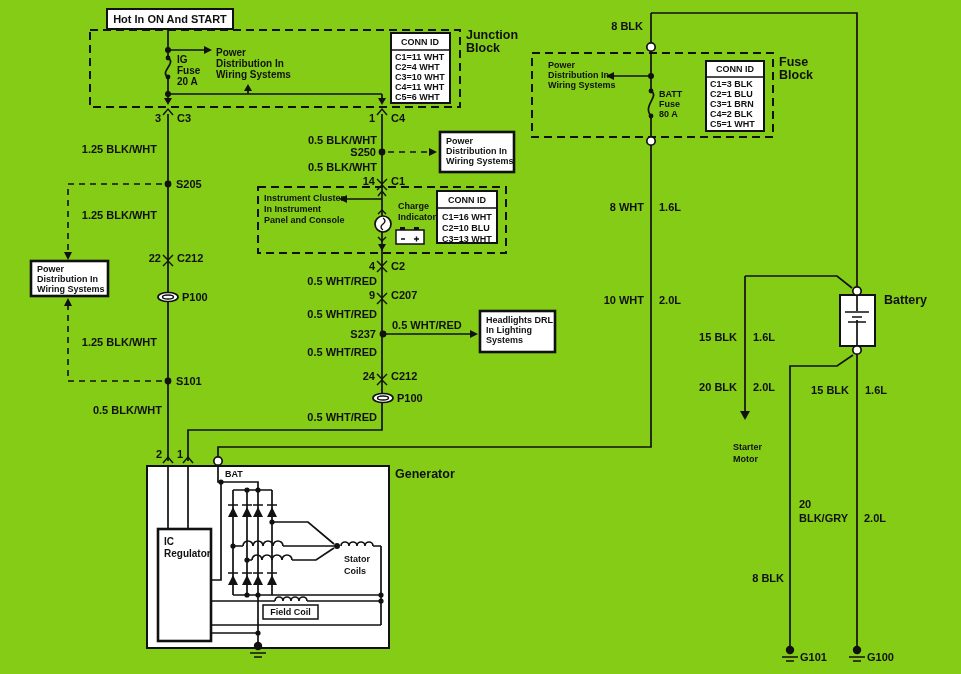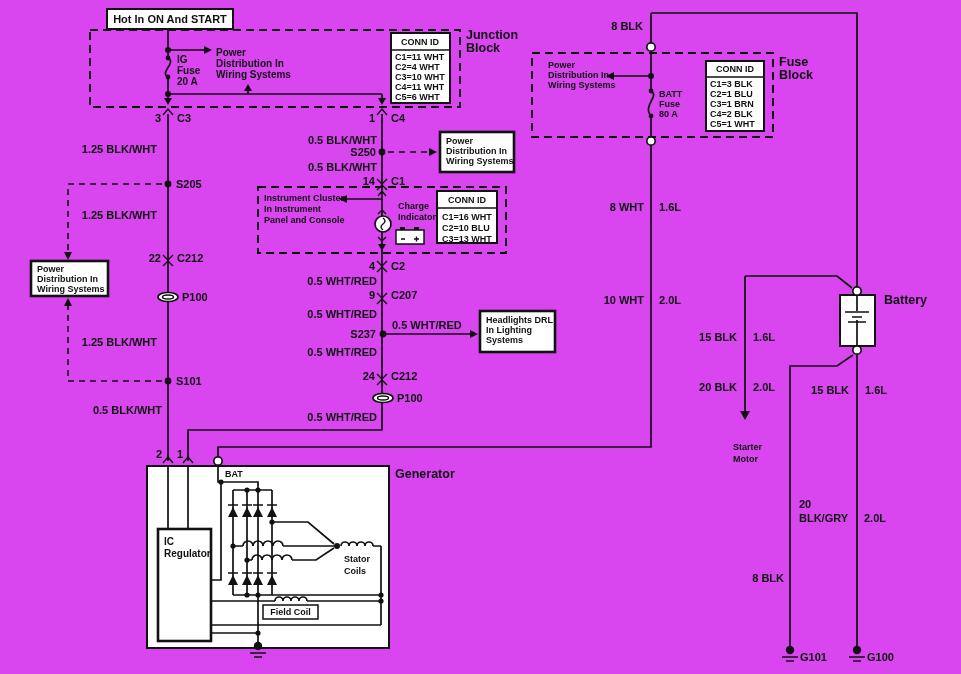--- a/index.html
+++ b/index.html
@@ -1,16 +1,16 @@
 <!DOCTYPE html>
 <html><head>
 <meta charset="utf-8">
 <style>
   html,body{margin:0;padding:0;background:#fff;}
-  .stage{position:relative;width:961px;height:674px;background:#d946ef;overflow:hidden;}
+  .stage{position:relative;width:961px;height:674px;background:#84cc16;overflow:hidden;}
   text{fill:#111;font-family:"Liberation Sans",sans-serif;font-weight:700;}
   .t9{font-size:9px;}
   .t10{font-size:10px;}
   .t11{font-size:11px;}
   .t12{font-size:12.5px;}
   .e{text-anchor:end;}
   .m{text-anchor:middle;}
   .w{stroke:#111;stroke-width:1.7;fill:none;}
   .thin{stroke:#111;stroke-width:1.4;fill:none;}
   .wd{stroke:#111;stroke-width:1.6;fill:none;stroke-dasharray:6 5;}

